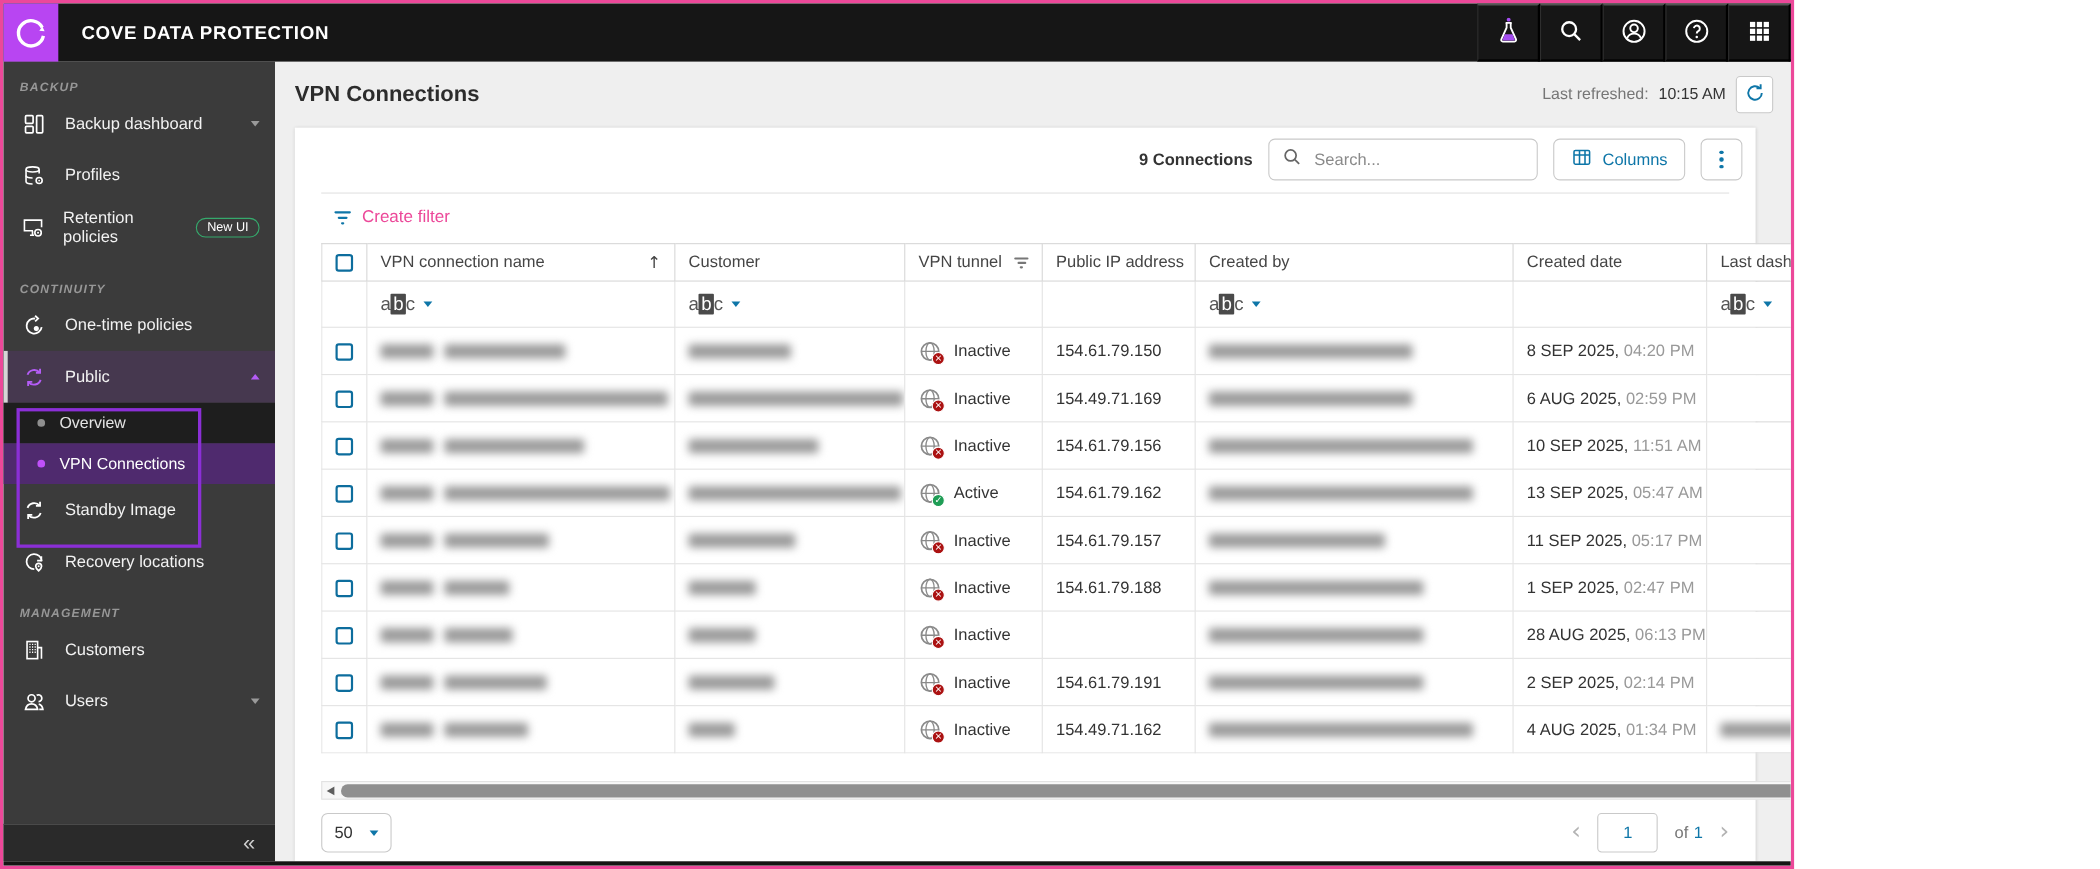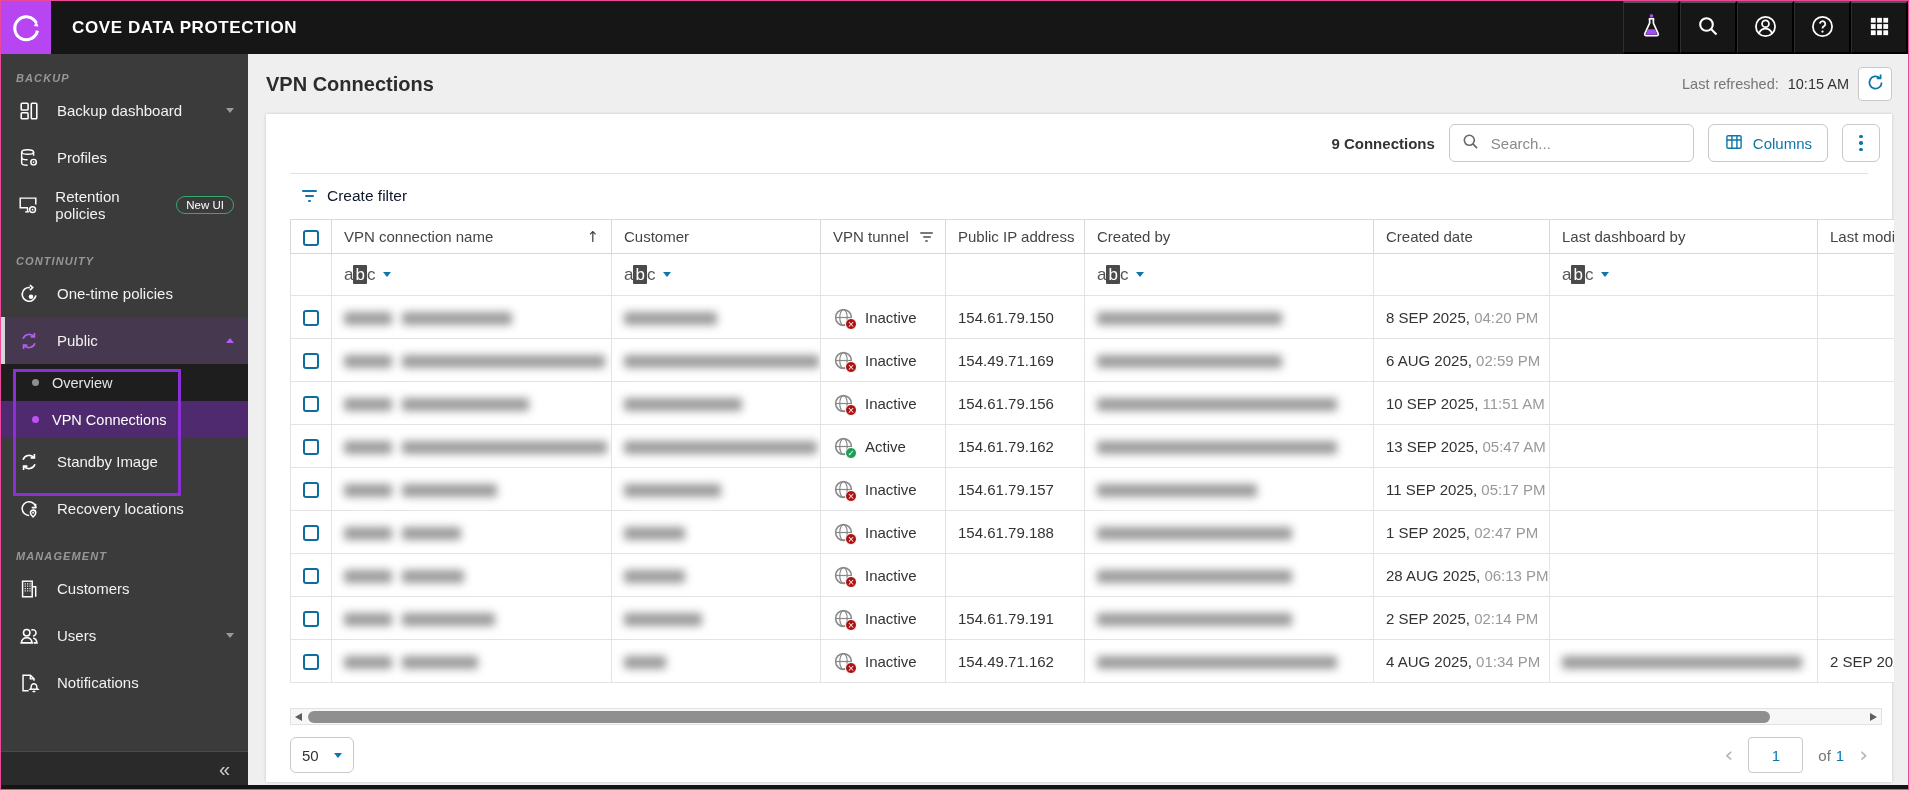--- a/index.html
+++ b/index.html
@@ -1,18 +1,18 @@
 <!DOCTYPE html>
 <html><head>
 <meta charset="utf-8">
 <style>
   * { box-sizing: border-box; }
   html,body { margin:0; padding:0; background:#fff; }
   body { width:1909px; height:790px; font-family:"Liberation Sans", sans-serif; }
-  .screen { position:relative; width:1909px; height:790px; border:1px solid #ec4899; background:#efefef; overflow:hidden; }
+  .screen { position:relative; width:1631px; height:790px; border:3px solid #ec4899; background:#efefef; overflow:hidden; }
   .screen::after { content:''; position:absolute; left:0; right:0; bottom:0; height:4px; background:#141414; z-index:40; }
 
   
   .topbar { position:absolute; top:0; left:0; width:100%; height:53px; background:#161616; display:flex; align-items:center; z-index:30; }
   .logo { width:50px; height:53px; background:#b845f2; display:grid; place-items:center; cursor:pointer; }
   .topbar-title { margin-left:21px; color:#fff; font-size:17px; font-weight:bold; letter-spacing:.6px; }
   .topbar-icons { margin-left:auto; display:flex; height:100%; }
   .tb-btn { width:57px; height:100%; border-left:1px solid #2e2e2e; display:grid; place-items:center; cursor:pointer; position:relative; background:none; }
 
   
@@ -39,34 +39,34 @@
 
   
   .main { position:absolute; left:247px; top:53px; right:0; bottom:4px; background:#efefef; overflow:hidden; }
   .page-head { height:60px; display:flex; align-items:center; padding:0 16px 0 18px; }
   .page-title { font-size:20px; font-weight:bold; color:#2c2c2c; margin:0; }
   .refresh-area { margin-left:auto; display:flex; align-items:center; gap:9px; }
   .lr-label { color:#767676; font-size:14.5px; }
   .lr-time { color:#333; font-size:14.5px; }
   .refresh-btn { width:34px; height:34px; border:1px solid #c9c9c9; border-radius:4px; background:#fff; display:grid; place-items:center; cursor:pointer; }
 
-  .card { margin:0 16px 0 18px; height:668px; background:#fff; box-shadow:0 0 3px rgba(0,0,0,.16); position:relative; }
+  .card { margin:0 32px 0 18px; height:668px; background:#fff; box-shadow:0 0 3px rgba(0,0,0,.16); position:relative; }
 
   .toolbar { display:flex; align-items:center; justify-content:flex-end; gap:14px; padding:10px 12px 0 0; height:48px; }
   .count { font-weight:bold; font-size:15px; color:#333; }
   .searchbox { width:245px; height:38px; border:1px solid #c9c9c9; border-radius:6px; display:flex; align-items:center; padding:0 11px; gap:9px; background:#fff; }
   .searchbox input { border:none; outline:none; font-size:15px; color:#555; width:100%; font-family:"Liberation Sans", sans-serif; background:transparent; }
   .searchbox input::placeholder { color:#8a8a8a; }
   .columns-btn { height:38px; border:1px solid #c9c9c9; border-radius:6px; background:#fff; display:flex; align-items:center; gap:9px; padding:0 15px; color:#0e76a8; font-size:15px; cursor:pointer; font-family:"Liberation Sans", sans-serif; }
   .more-btn { width:38px; height:38px; border:1px solid #c9c9c9; border-radius:6px; background:#fff; cursor:pointer; display:grid; place-items:center; }
   .vdots { display:flex; flex-direction:column; gap:3px; }
   .vdots span { width:3.5px; height:3.5px; border-radius:50%; background:#0e76a8; }
 
   .h-divider { height:1px; background:#e2e2e2; margin:11px 24px 0 24px; }
-  .create-filter { display:inline-flex; align-items:center; gap:10px; margin:13px 0 0 36px; color:#0f172a; font-size:15.5px; cursor:pointer; text-decoration:none; }
+  .create-filter { display:inline-flex; align-items:center; gap:10px; margin:13px 0 0 36px; color:#ec4899; font-size:15.5px; cursor:pointer; text-decoration:none; }
   .fbars { display:inline-flex; flex-direction:column; gap:2.5px; align-items:center; }
   .fbars span { height:2.5px; background:#0e76a8; border-radius:1px; }
   .fbars .b1 { width:15px; } .fbars .b2 { width:9px; } .fbars .b3 { width:3.5px; }
   .fbars.gray span { background:#777; height:2px; }
   .fbars.gray { gap:2px; margin-left:auto; }
   .fbars.gray .b1 { width:13px; } .fbars.gray .b2 { width:8px; } .fbars.gray .b3 { width:3px; }
 
   
   .table-wrap { margin:14px 0 0 24px; width:1604px; overflow:hidden; }
   table { border-collapse:collapse; table-layout:fixed; width:1817px; }
@@ -286,31 +286,20 @@
             <svg viewBox="0 0 24 24" width="22" height="22" fill="none" stroke="#fff" stroke-width="1.7">
               <circle cx="9.5" cy="8.5" r="3.5"></circle>
               <path d="M3.5 19.5c.6-3.4 3-5.5 6-5.5s5.4 2.1 6 5.5z"></path>
               <path d="M14.5 5.6a3.4 3.4 0 1 1 1.9 6.3"></path>
               <path d="M16.6 14.3c2.3.6 3.7 2.4 4.1 5.2h-3.6"></path>
             </svg>
           </span>
           <span class="slabel">Users</span>
           <span class="chev down"></span>
         </div>
-        <div class="side-item">
-          <span class="sicon">
-            <svg viewBox="0 0 24 24" width="22" height="22" fill="none" stroke="#fff" stroke-width="1.6">
-              <path d="M17.5 9.5v-2l-4-4h-8v17h6"></path>
-              <path d="M13.5 3.5v4h4"></path>
-              <path d="M17.4 12.8a3 3 0 0 1 3 3c0 2.2.9 2.9.9 2.9h-7.8s.9-.7.9-2.9a3 3 0 0 1 3-3z"></path>
-              <path d="M16.2 20.6a1.3 1.3 0 0 0 2.4 0"></path>
-            </svg>
-          </span>
-          <span class="slabel">Notifications</span>
-        </div>
       </div>
     <div class="sidebar-footer">
       <span class="collapse-glyph">«</span>
     </div>
   </aside>
 
   <div class="annotation-box"></div>
 
   <main class="main">
     <div class="page-head">

